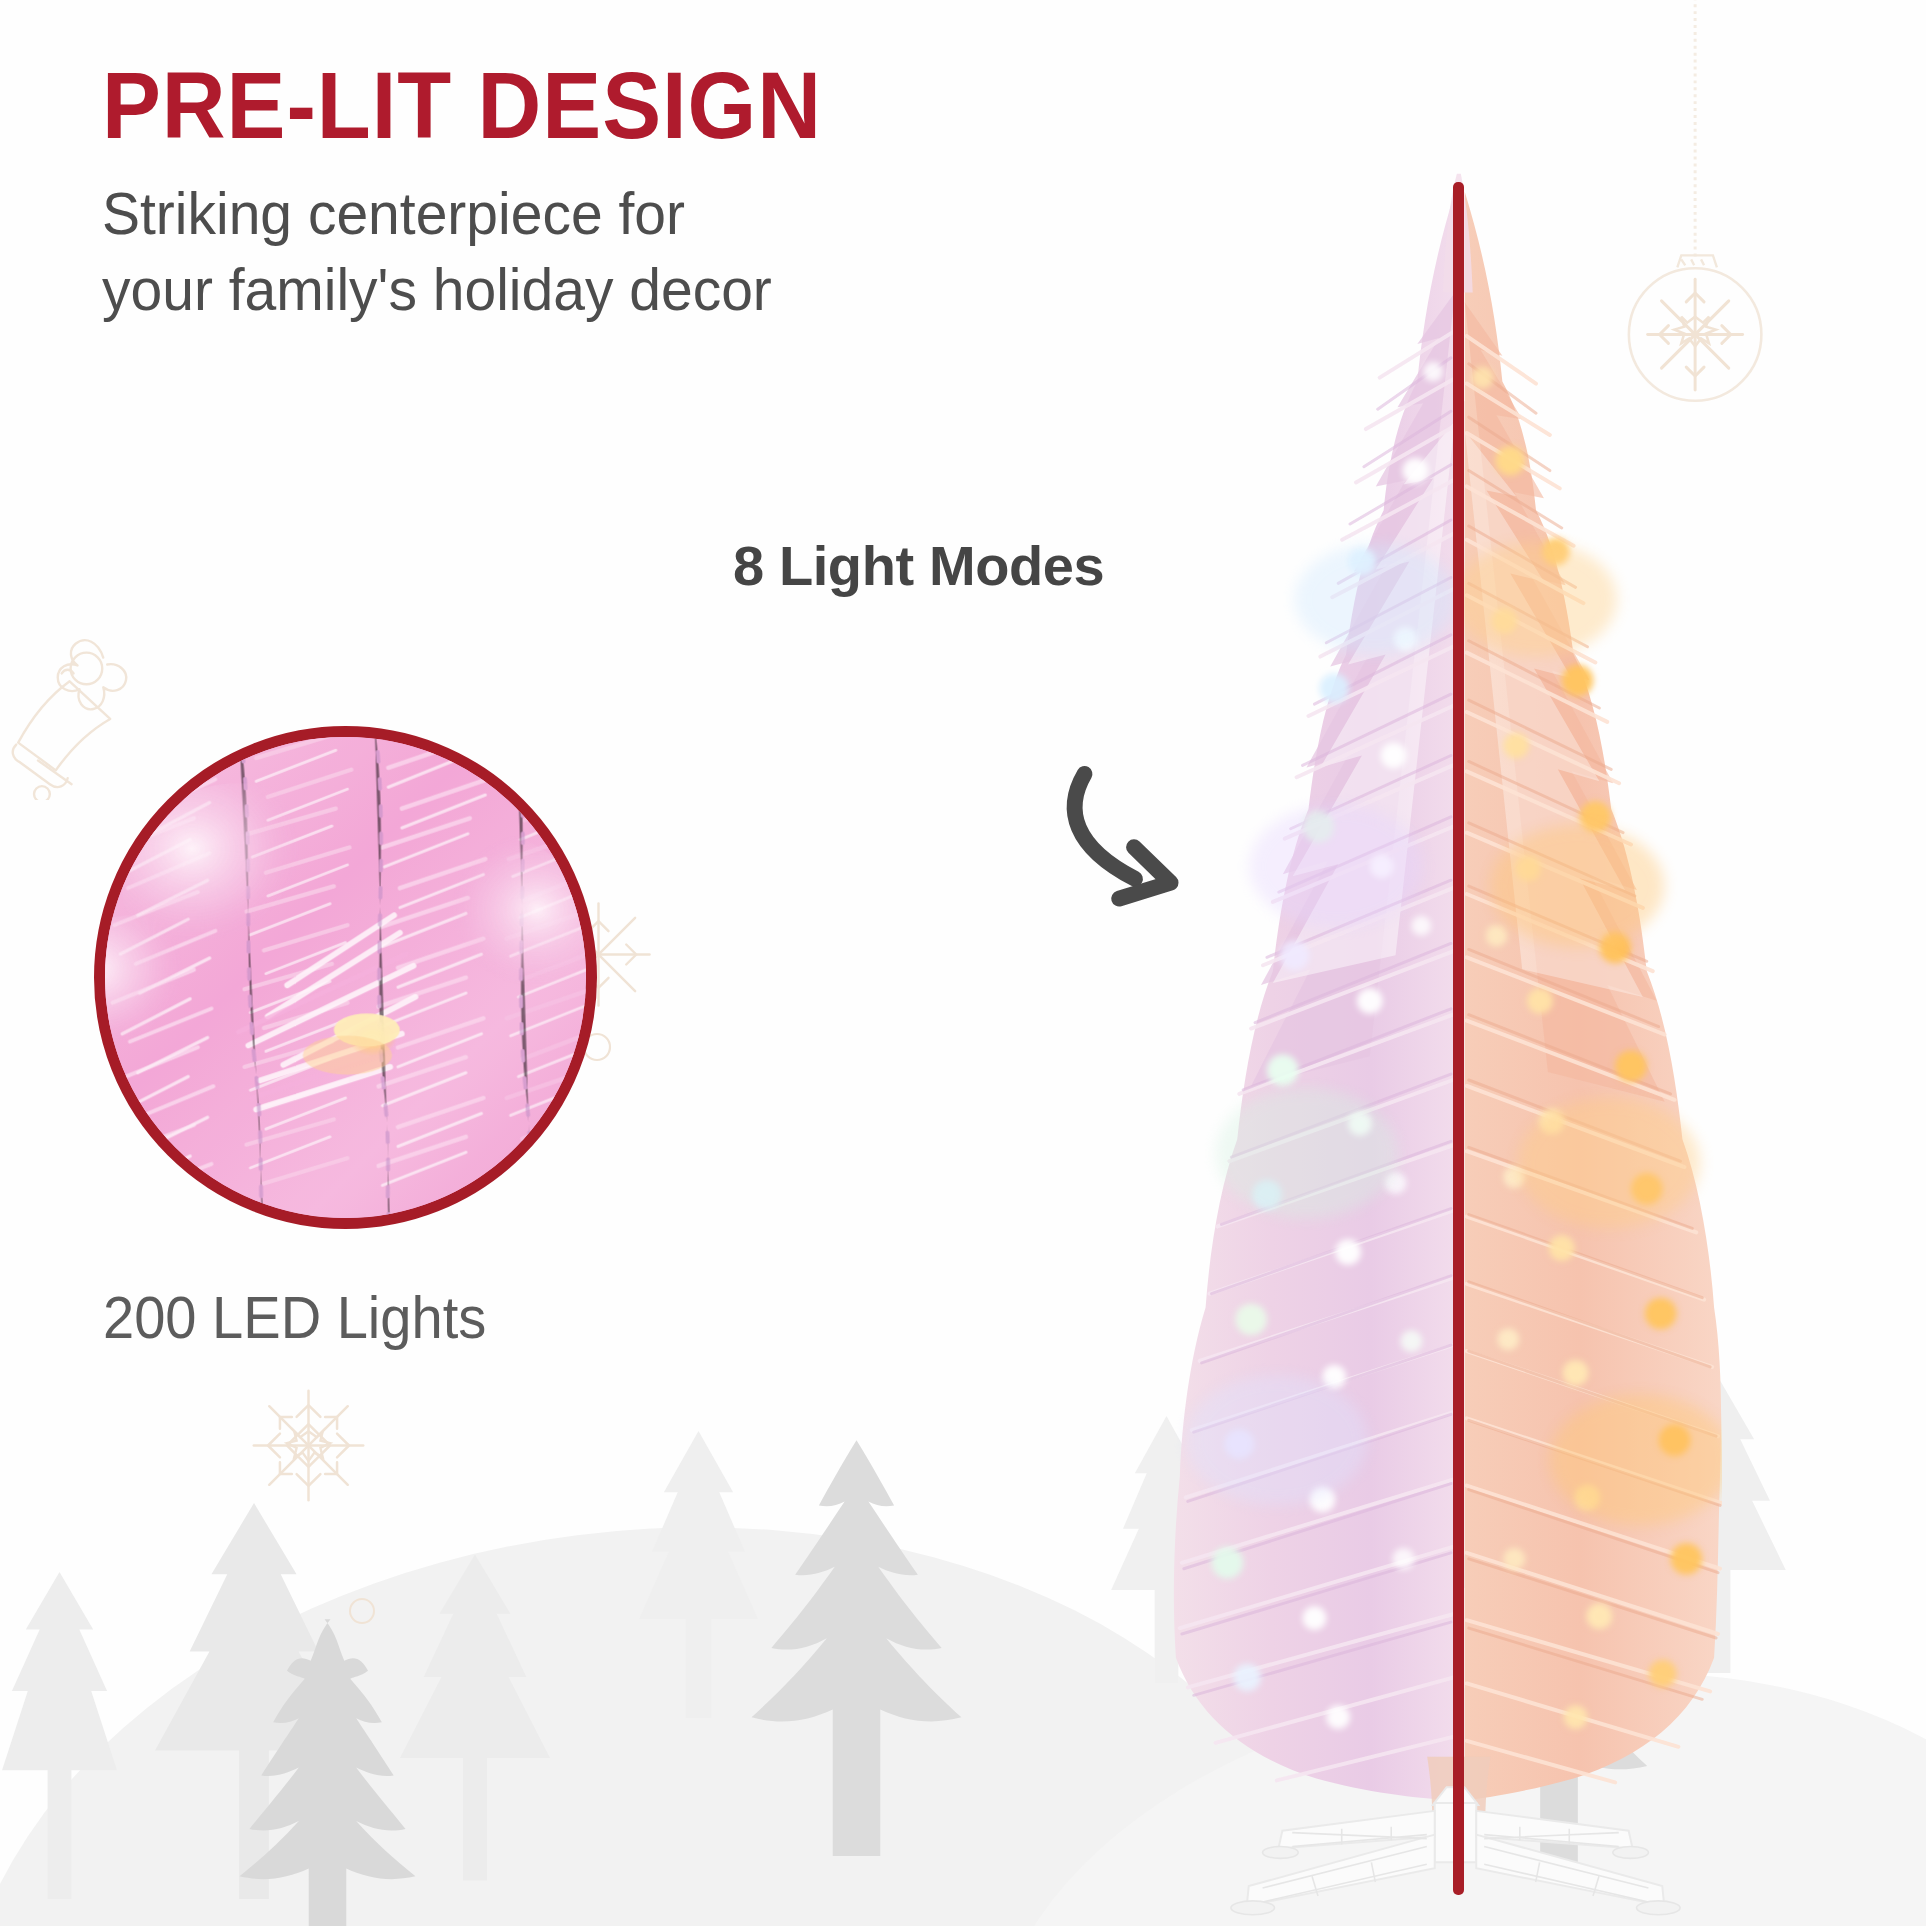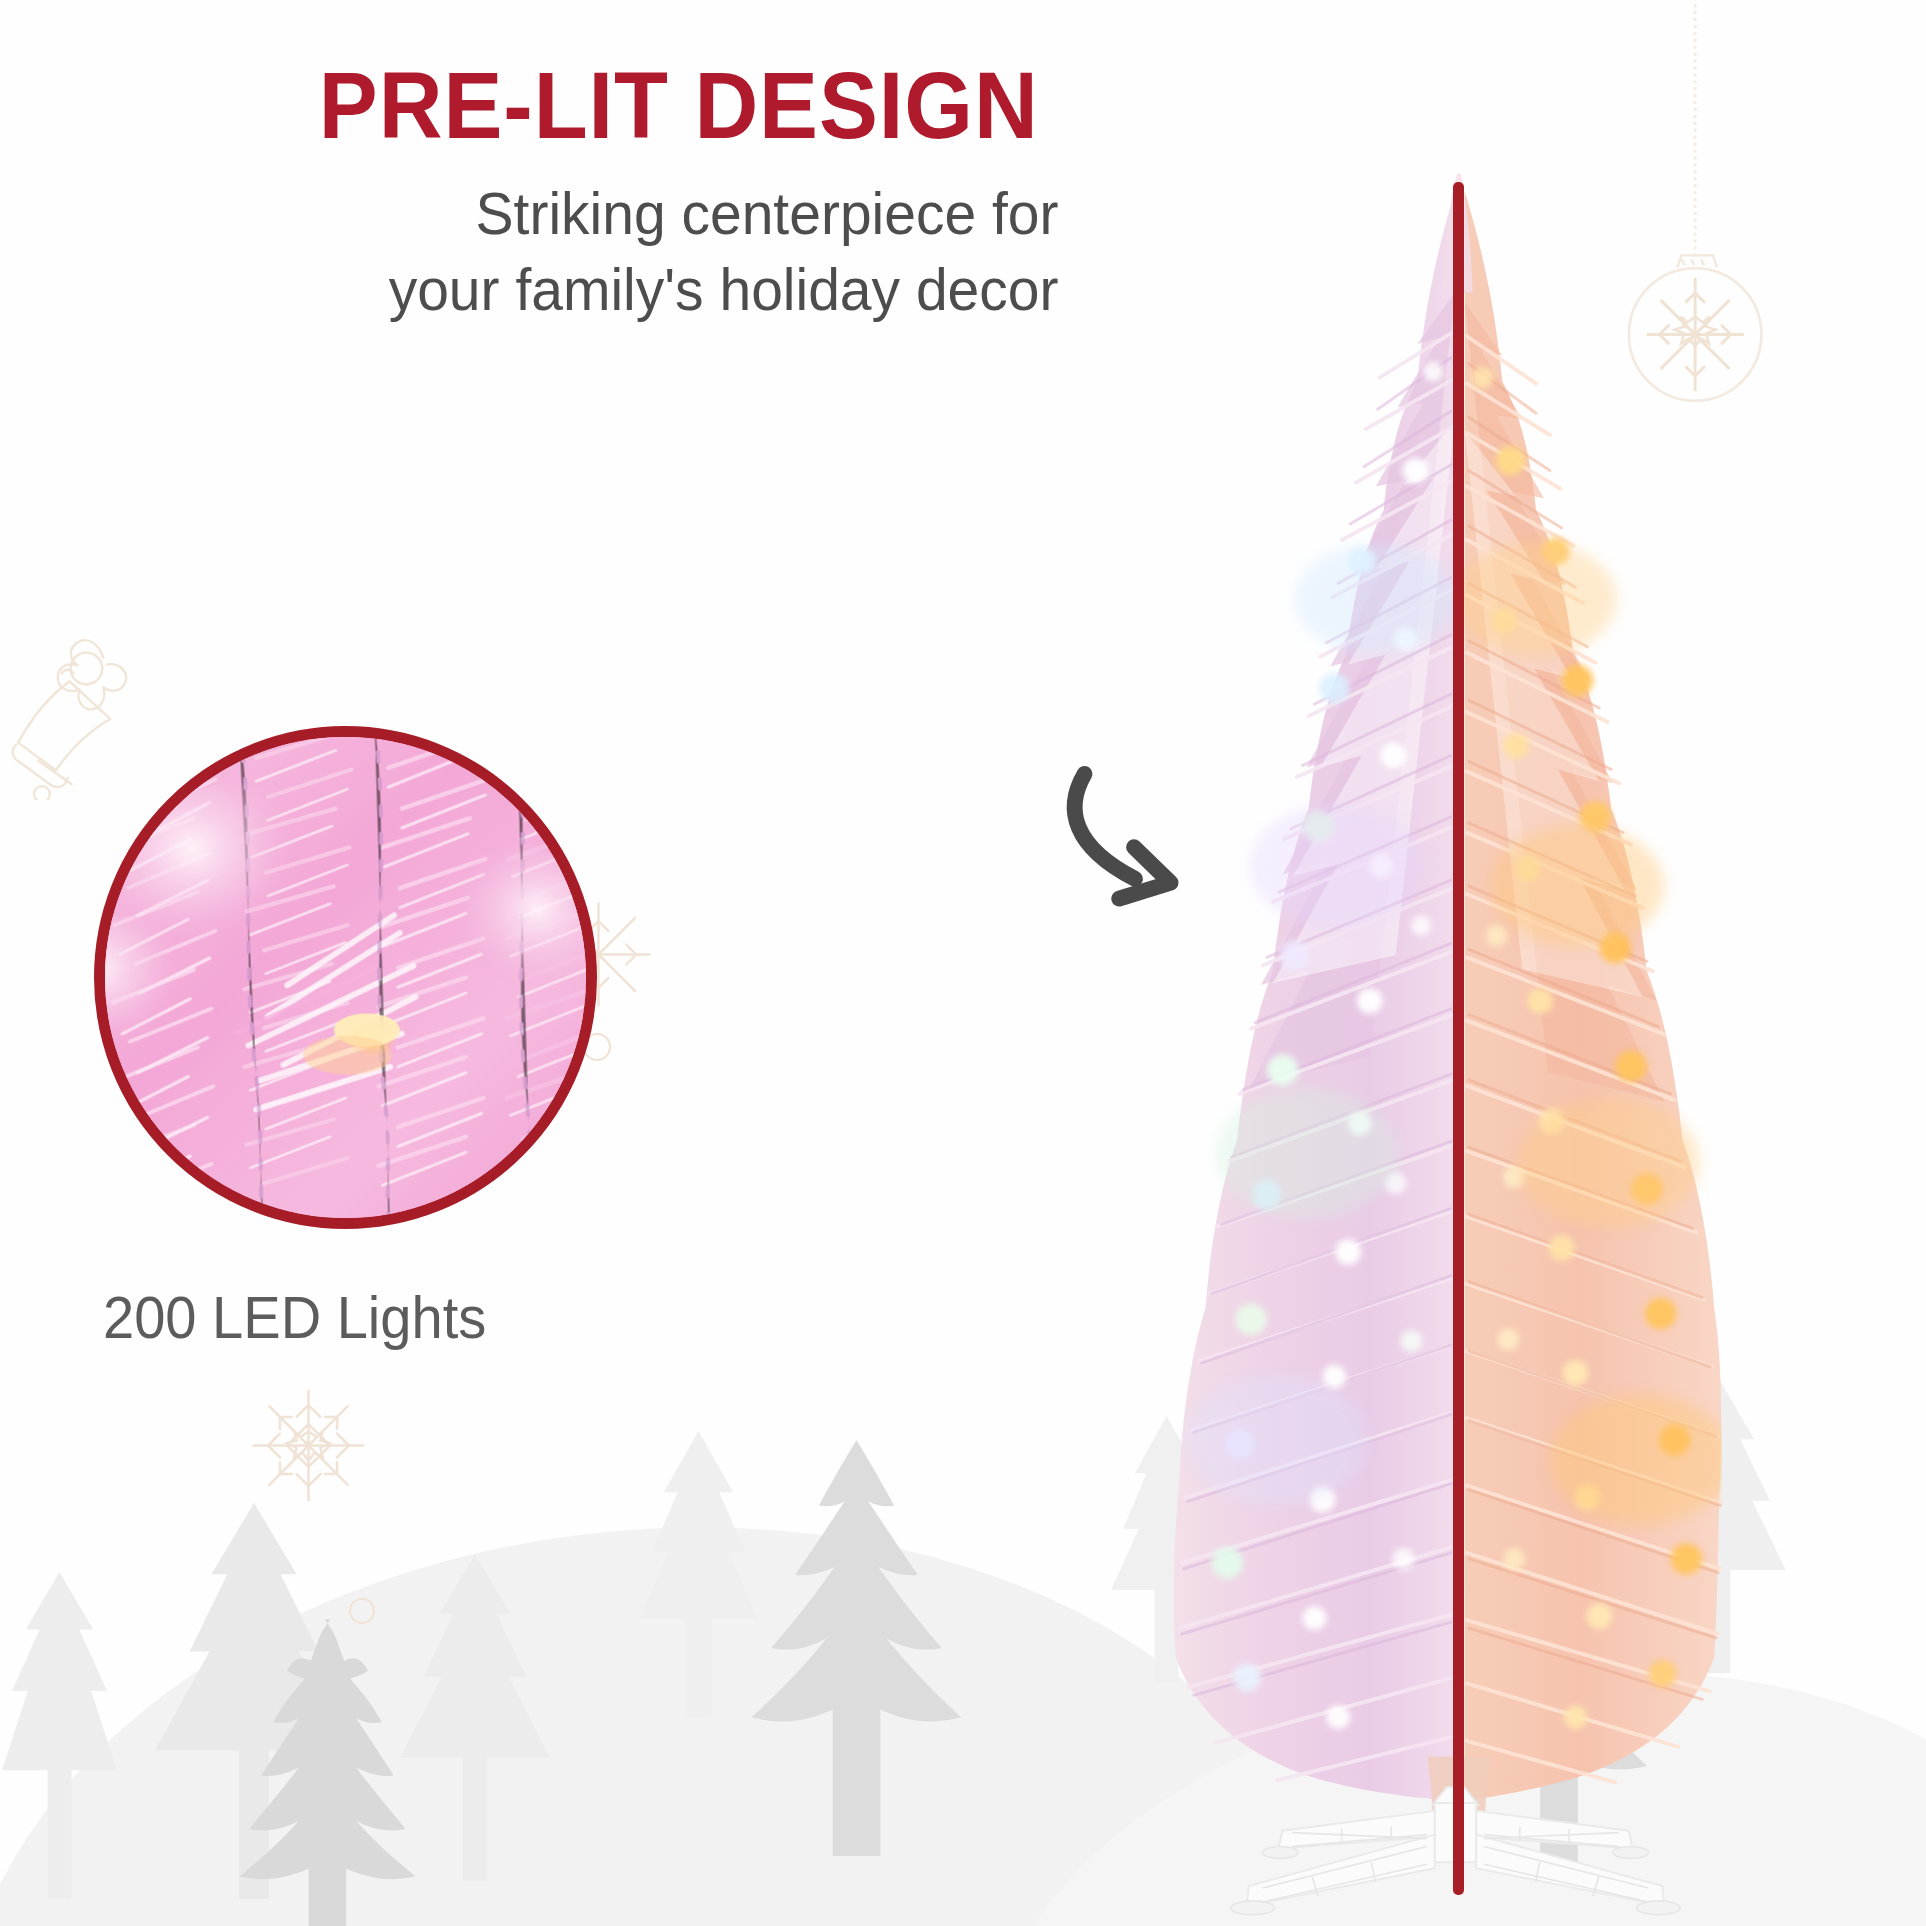--- a/index.html
+++ b/index.html
@@ -15,21 +15,21 @@
   .bg-layer{position:absolute;inset:0;pointer-events:none;}
   .snowhill{position:absolute;left:-59px;top:1530px;width:1386px;height:515px;
     background:#f2f2f2;border-radius:52% 48% 0 0 / 100% 90% 0 0;transform:rotate(-3.2deg);}
   .snowhill2{position:absolute;left:990px;top:1673px;width:1089px;height:396px;background:#f5f5f5;
     border-radius:60% 40% 0 0 / 100% 70% 0 0;}
 
   .tree-sil{position:absolute;}
   .tree-sil svg{display:block;}
 
   
-  .headline{position:absolute;left:118px;top:57px;width:990px;text-align:right;}
+  .headline{position:absolute;left:102px;top:57px;width:990px;}
   .h-title{
     font-size:95px;line-height:1.02;font-weight:700;letter-spacing:1px;
     color:#AF1B2D;font-family:"Liberation Sans", sans-serif;
     transform:scaleX(0.93);transform-origin:left center;white-space:nowrap;
   }
   .h-sub{
     margin-top:22px;font-size:60px;line-height:1.27;color:#4d4d4d;font-weight:400;
     transform:scaleX(0.95);transform-origin:left top;
   }
 
@@ -231,20 +231,21 @@
   </div>
 
   <div class="headline">
     <div class="h-title">PRE-LIT DESIGN</div>
     <div class="h-sub">
       <div>Striking centerpiece for</div>
       <div>your family's holiday decor</div>
     </div>
   </div>
 
+  <div class="modes-label">8 Light Modes</div>
   <div class="arrow-wrap">
     <svg width="277" height="218" viewBox="0 0 280 220">
       <path d="M45 22 C24 58 34 96 96 128" stroke="#4a4a4a" stroke-width="16" fill="none" stroke-linecap="round"></path>
       <path d="M95 96 L132 132 L80 148" stroke="#4a4a4a" stroke-width="16" fill="none" stroke-linecap="round" stroke-linejoin="round"></path>
     </svg>
   </div>
 
   <div class="inset">
     <svg class="tinsel" viewBox="0 0 520 520" preserveAspectRatio="xMidYMid slice">
       <defs>

